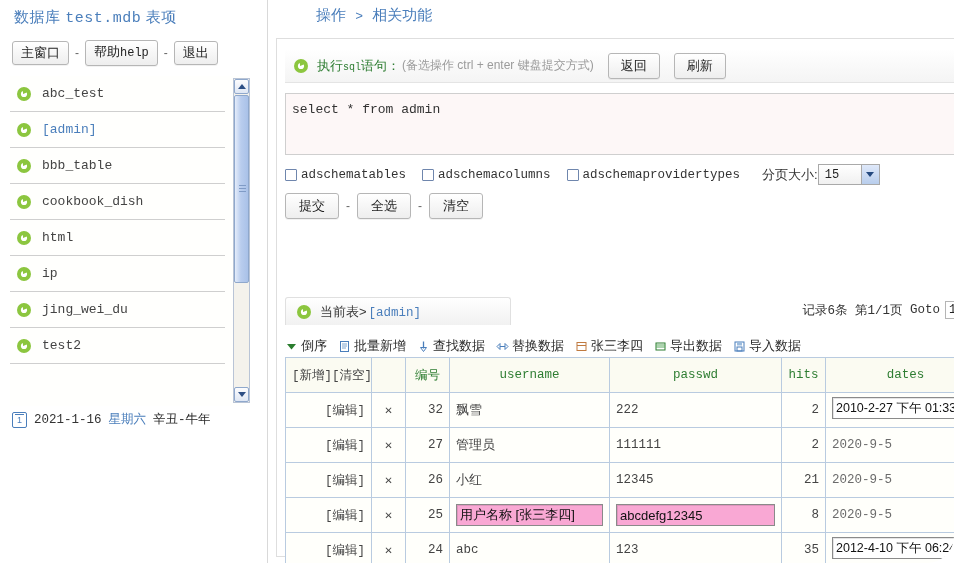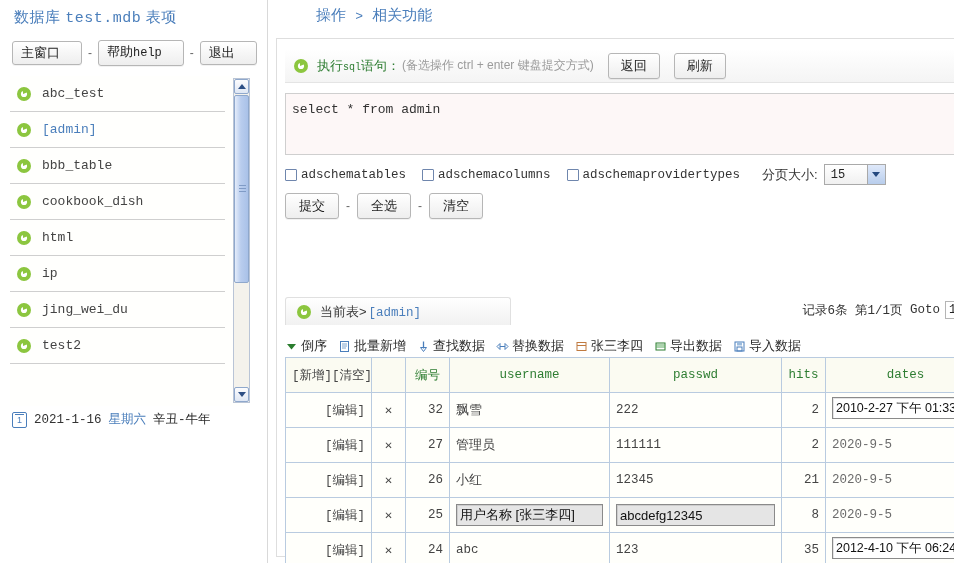--- a/index.html
+++ b/index.html
@@ -5,21 +5,21 @@
   * { box-sizing: border-box; }
   html, body {
     margin: 0; padding: 0;
     width: 954px; height: 563px;
     overflow: hidden;
     background: #ffffff;
     font-family: "Liberation Sans", sans-serif;
     font-size: 12px;
     color: #333;
   }
-  #app { position: relative; width: 954px; height: 563px; overflow: hidden; }
+  #app { position: relative; width: 954px; height: 563px; overflow: hidden; border-radius: 27px; }
 
   
   #left-panel {
     position: absolute; left: 0; top: 0; width: 262px; height: 563px;
     background: #ffffff;
   }
   #db-title {
     position: absolute; left: 14px; top: 8px;
     font-size: 15px; color: #4a7ebb; letter-spacing: 0.5px;
     white-space: nowrap;
@@ -27,21 +27,21 @@
   #db-title .mono { font-family: "Liberation Mono", monospace; font-size: 15px; color:#4a7ebb;}
   #nav-buttons {
     position: absolute; left: 12px; top: 40px;
     display: flex; align-items: center; gap: 6px;
   }
   .btn {
     display: inline-block;
     border: 1px solid #b6b6b6;
     background: linear-gradient(#ffffff, #eeeeee);
     border-radius: 3px;
-    padding: 2px 21px 3px 8px;
+    padding: 2px 8px 3px 8px;
     font-size: 13px;
     color: #222;
     line-height: 17px;
     cursor: default;
     box-shadow: 0 1px 0 rgba(0,0,0,0.05);
     white-space: nowrap;
   }
   .btn .en { font-family: "Liberation Mono", monospace; font-size: 12px; }
   .dash { color: #666; font-size: 12px; }
 
@@ -171,21 +171,21 @@
     margin-top: 9px; display:flex; align-items:center;
     font-family:"Liberation Mono",monospace; font-size:12.5px; color:#333;
   }
   #opt-row label { display:flex; align-items:center; margin-right: 16px; cursor:default;}
   .cbx {
     width: 12px; height: 12px; border: 1px solid #6f86ad; background:#fff;
     display:inline-block; margin-right: 4px; border-radius:1px;
   }
   #pagesize-label { font-family:"Liberation Sans",sans-serif; font-size:13px; color:#333; margin-left: 6px;}
   #pagesize-sel {
-    margin-left: 6px; width: 62px; height: 21px;
+    width: 62px; height: 21px;
     border: 1px solid #a9a9a9; background: linear-gradient(#fff,#f0f0f0);
     font-family:"Liberation Mono",monospace; font-size:12px;
     display:inline-flex; align-items:center; padding-left:6px;
     position:relative; color:#222;
   }
   #pagesize-sel .caret {
     position:absolute; right:0; top:0; bottom:0; width:18px;
     background: linear-gradient(#dfe9fa,#b8cdec);
     border-left:1px solid #a9a9a9;
     display:flex;align-items:center;justify-content:center;
@@ -259,21 +259,21 @@
   td.c-act { text-align:right; color:#333; background:#fbfbf2; }
   td.c-del { text-align:center; color:#d79a53; font-size:15px; background:#fbfbf2;}
   td.c-id  { text-align:right; color:#555; background:#fbfbf2;}
   td.c-hits{ text-align:right; color:#555; }
   td.c-user, td.c-pass { text-align:left; }
   td.c-user .cn, td.c-pass .cn { font-family:"Liberation Sans", sans-serif; font-size:13px; }
   th .hdr-act { display:flex; justify-content:space-around; color:#444; font-size:12.5px;}
   .cell-input {
     width: 100%; height: 22px;
     border: 1px solid #8a8a8a;
-    background: #e5e5e5;
+    background: #f9a8d4;
     font-family: "Liberation Sans", sans-serif;
     font-size: 13px;
     color: #111;
     padding: 0 3px;
     outline: none;
     box-shadow: inset 1px 1px 0 rgba(0,0,0,0.10);
   }
   .date-box {
     display:inline-block; width: 100%; height: 22px; line-height: 20px;
     border:1px solid #8a8a8a; background:#fff;

